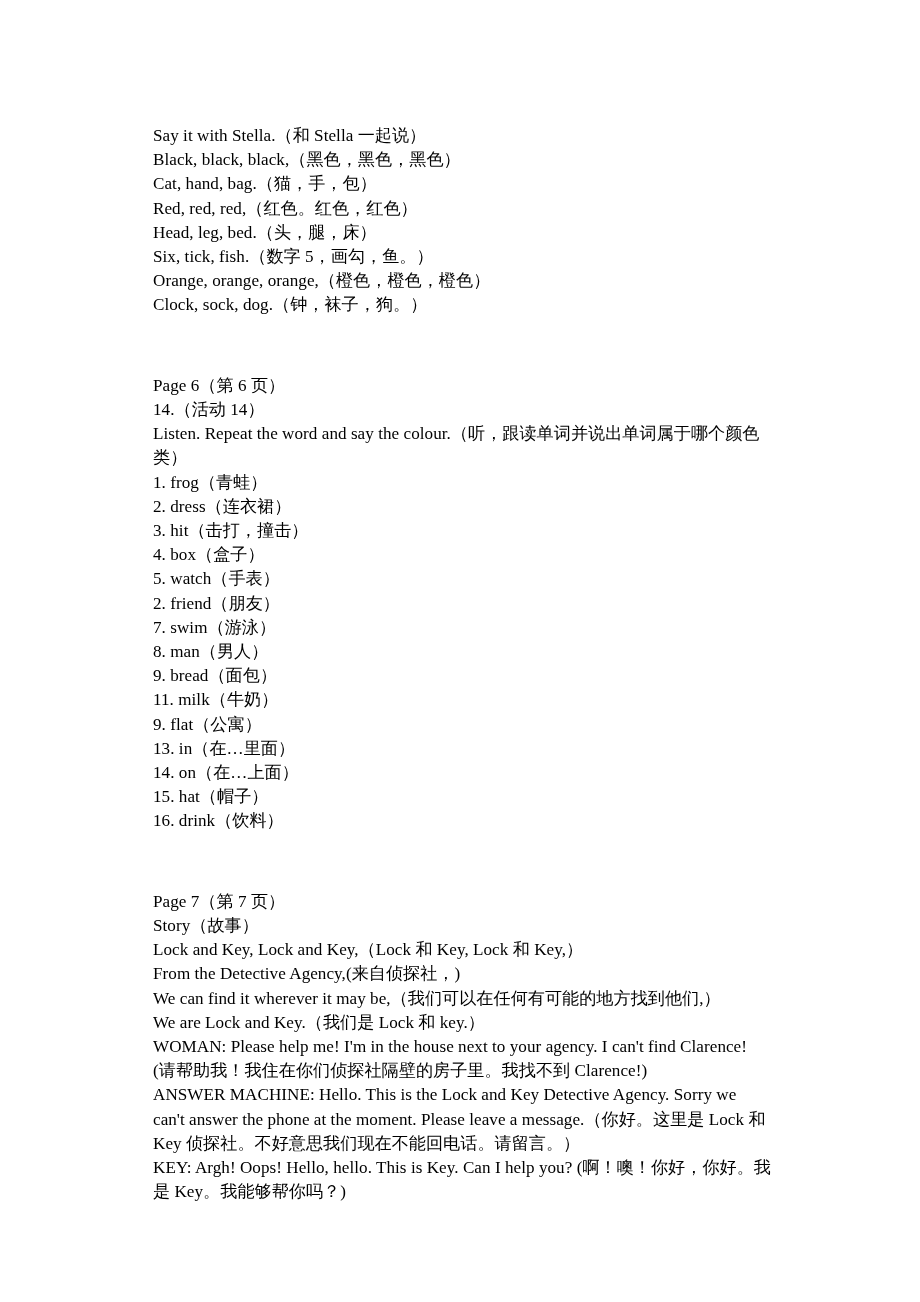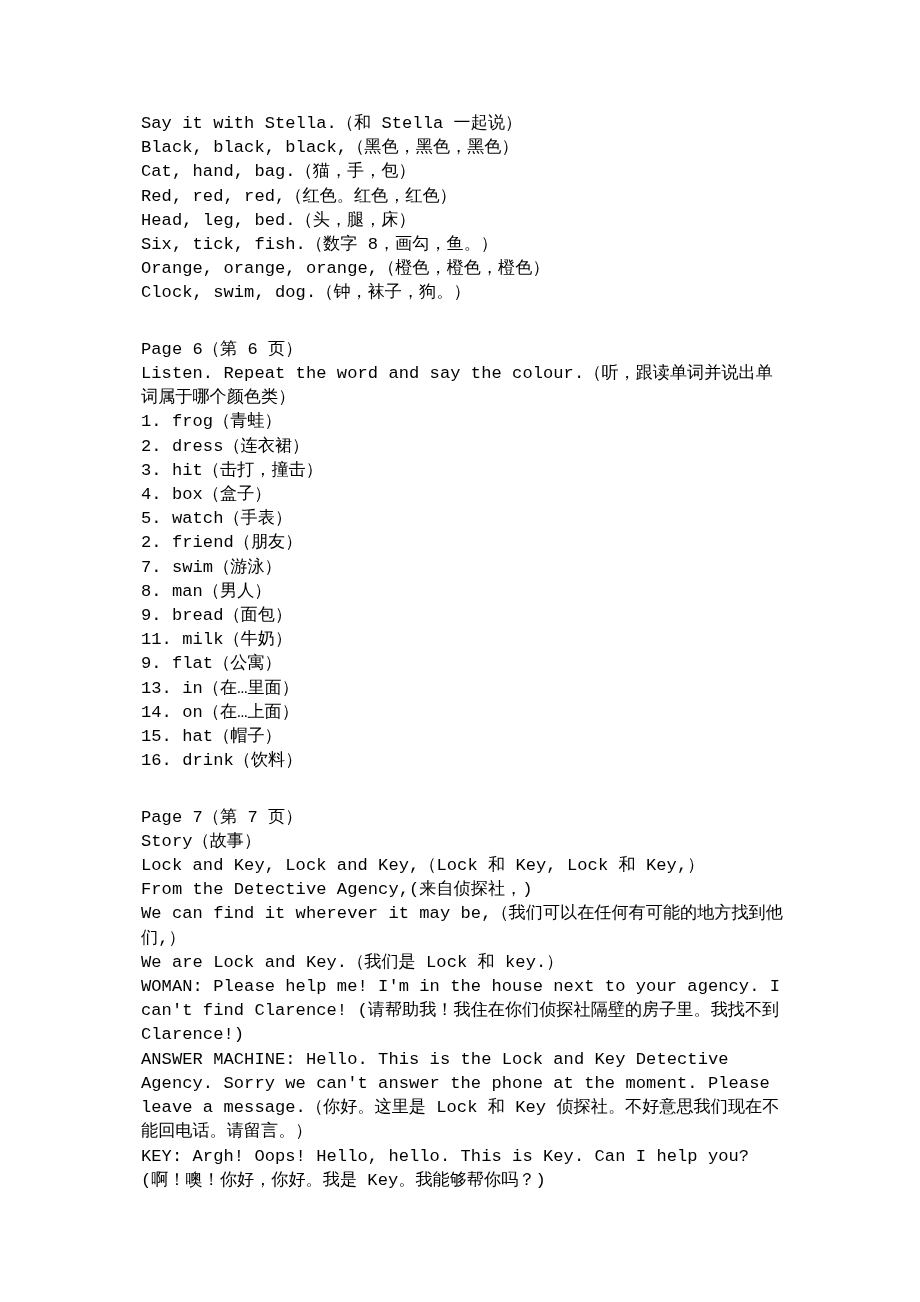--- a/index.html
+++ b/index.html
@@ -16,23 +16,22 @@
     color: #000000;
     -webkit-font-smoothing: antialiased;
   }
   #page {
     position: absolute;
     left: 137px;
     top: 108px;
     width: 650px;
   }
   .block {
-    margin: 4px;
+    margin: 16px;
     padding: 0;
-    font-family: Liberation Mono, monospace;
   }
   .line {
     font-size: 17.1px;
     line-height: 24.2px;
     margin: 0;
     padding: 0;
     text-align: left;
     white-space: normal;
     word-wrap: break-word;
     overflow-wrap: break-word;
@@ -48,29 +47,30 @@
 <body>
 
 <div id="page">
 
   <div class="block">
     <p class="line">Say it with Stella.（和 Stella 一起说）</p>
     <p class="line">Black, black, black,（黑色，黑色，黑色）</p>
     <p class="line">Cat, hand, bag.（猫，手，包）</p>
     <p class="line">Red, red, red,（红色。红色，红色）</p>
     <p class="line">Head, leg, bed.（头，腿，床）</p>
-    <p class="line">Six, tick, fish.（数字 8，画勾，鱼。）</p>
+    <p class="line">Six, tick, fish.（数字 5，画勾，鱼。）</p>
     <p class="line">Orange, orange, orange,（橙色，橙色，橙色）</p>
-    <p class="line">Clock, swim, dog.（钟，袜子，狗。）</p>
+    <p class="line">Clock, sock, dog.（钟，袜子，狗。）</p>
   </div>
 
   <div class="spacer"></div>
 
   <div class="block">
     <p class="line">Page 6（第 6 页）</p>
+    <p class="line">14.（活动 14）</p>
     <p class="line">Listen. Repeat the word and say the colour.（听，跟读单词并说出单词属于哪个颜色类）</p>
     <p class="line">1. frog（青蛙）</p>
     <p class="line">2. dress（连衣裙）</p>
     <p class="line">3. hit（击打，撞击）</p>
     <p class="line">4. box（盒子）</p>
     <p class="line">5. watch（手表）</p>
     <p class="line">2. friend（朋友）</p>
     <p class="line">7. swim（游泳）</p>
     <p class="line">8. man（男人）</p>
     <p class="line">9. bread（面包）</p>

